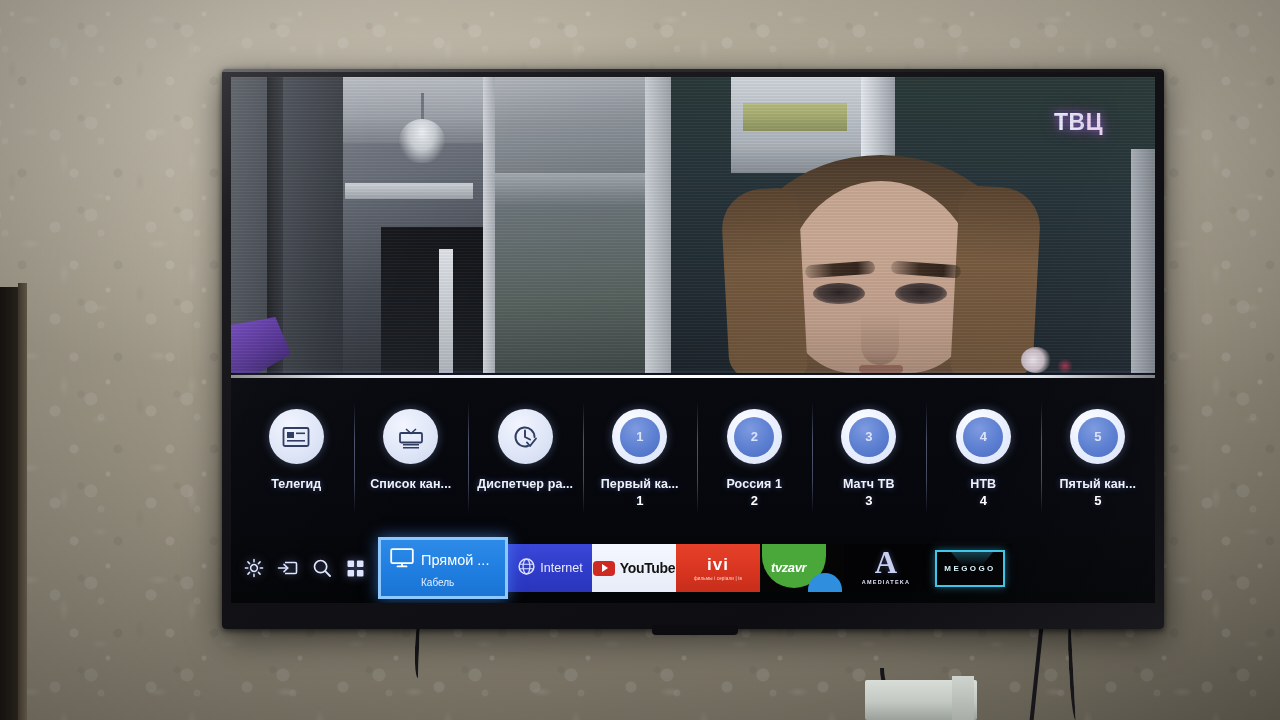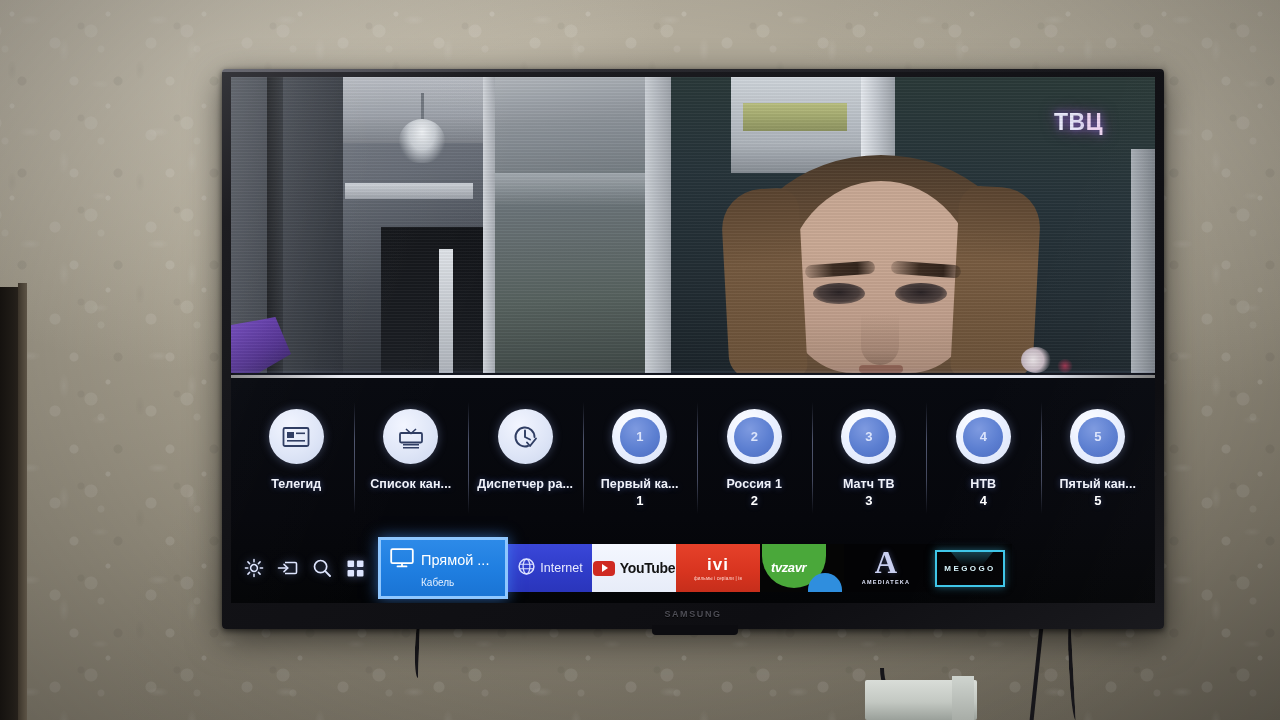--- a/index.html
+++ b/index.html
@@ -468,21 +468,20 @@
   <div class="cable cable-b"></div>
   <div class="cable cable-c"></div>
   <div class="cable cable-d"></div>
   <div class="wall-device"></div>
   <div class="wall-device-slot"></div>
 
   <div class="tv">
     <div class="tv-bezel">
       <div class="tv-bezel-hi"></div>
     </div>
-    <div class="samsung-logo">SAMSUNG</div>
     <div class="tv-stand-foot"></div>
 
     <div class="screen">
 
       <div class="video">
         <div class="v-wall-left"></div>
         <div class="v-door-dark"></div>
         <div class="v-mirror"></div>
         <div class="v-ceiling"></div>
         <div class="v-lamp-stem"></div>

